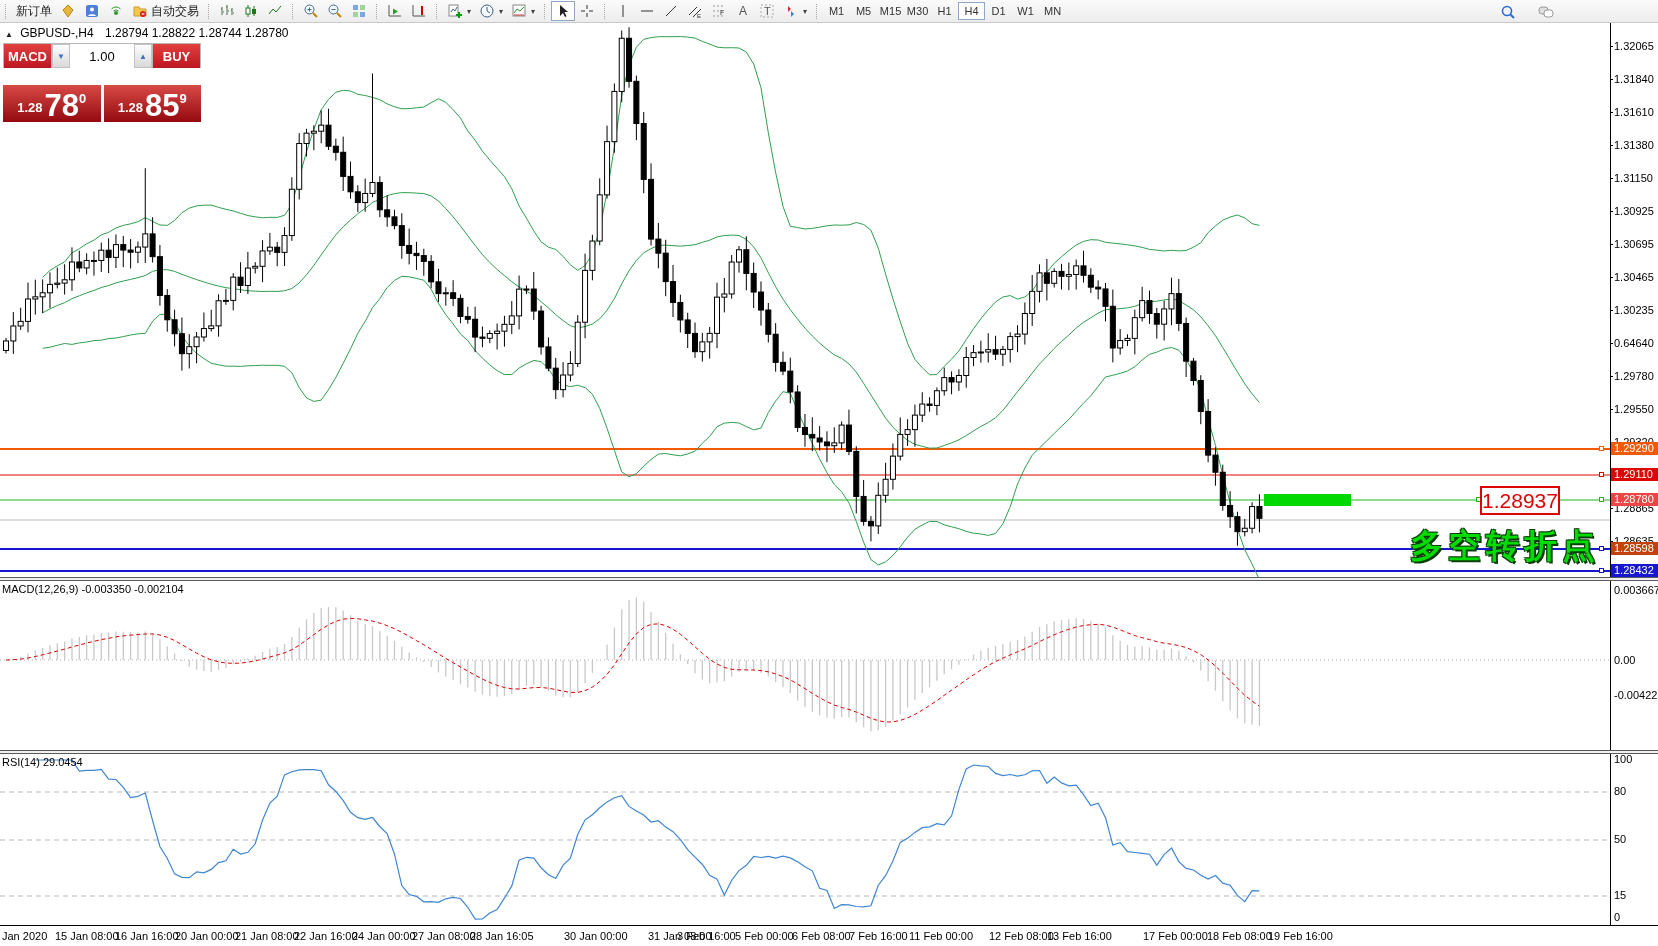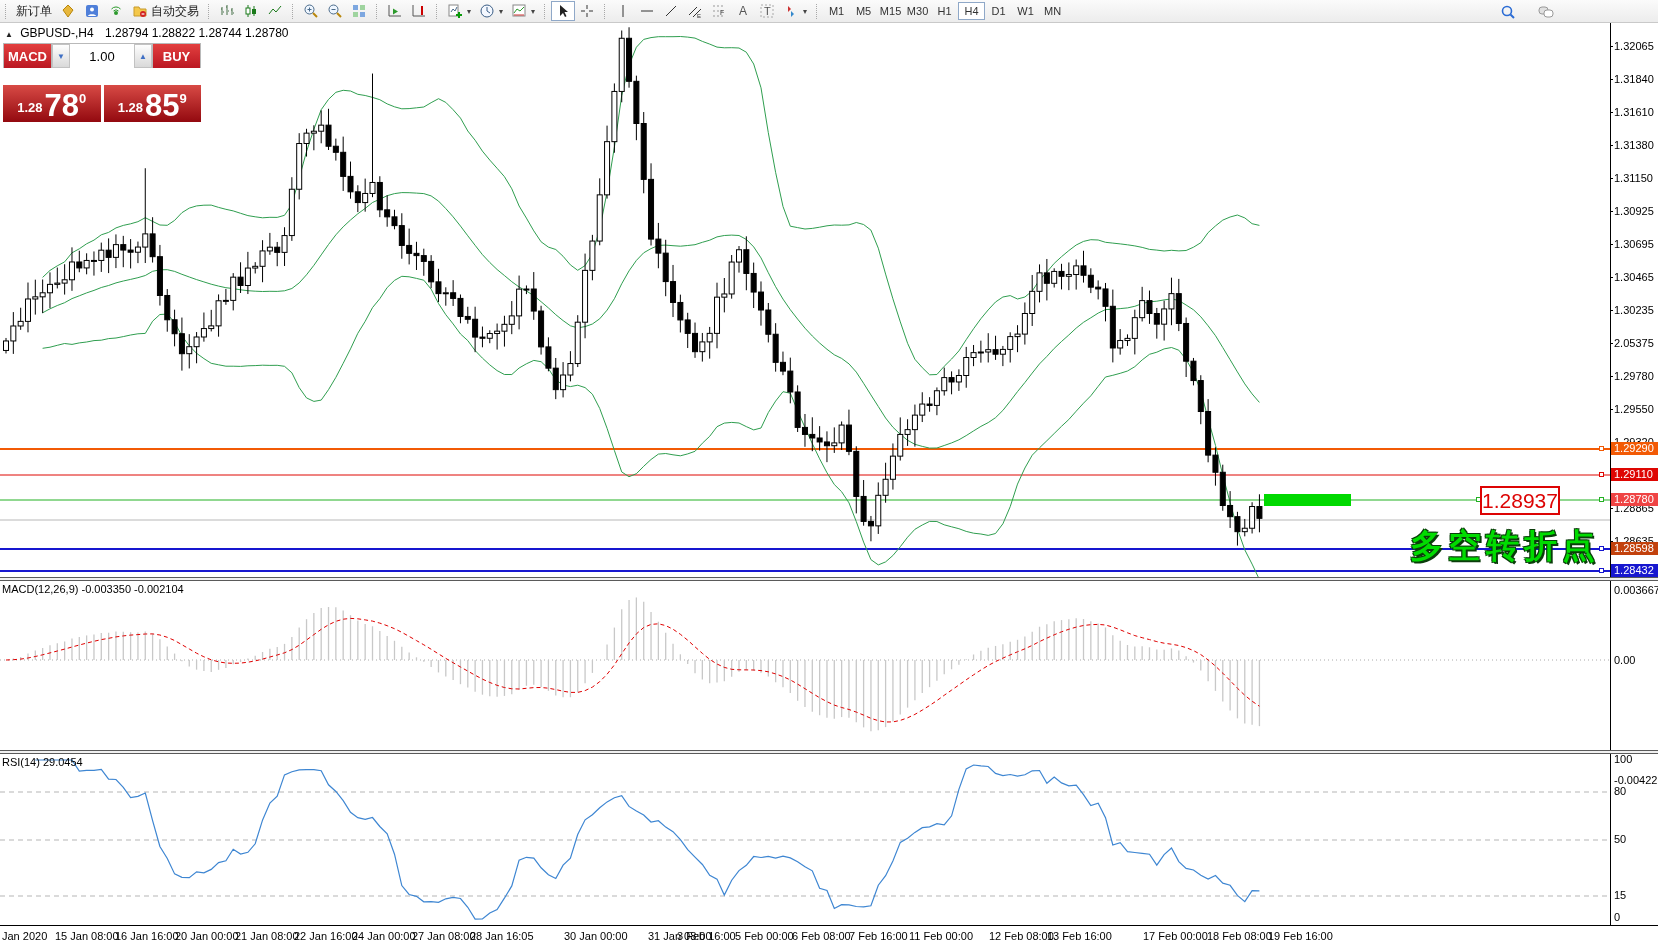--- a/index.html
+++ b/index.html
@@ -887,21 +887,21 @@
 <div id="price-ticks">
     <div class="tick" style="top: 40px;">1.32065</div>
     <div class="tick" style="top: 73px;">1.31840</div>
     <div class="tick" style="top: 106px;">1.31610</div>
     <div class="tick" style="top: 139px;">1.31380</div>
     <div class="tick" style="top: 172px;">1.31150</div>
     <div class="tick" style="top: 205px;">1.30925</div>
     <div class="tick" style="top: 238px;">1.30695</div>
     <div class="tick" style="top: 271px;">1.30465</div>
     <div class="tick" style="top: 304px;">1.30235</div>
-    <div class="tick" style="top: 337px;">2.05375</div>
+    <div class="tick" style="top: 337px;">0.64640</div>
     <div class="tick" style="top: 370px;">1.29780</div>
     <div class="tick" style="top: 403px;">1.29550</div>
     <div class="tick" style="top: 436px;">1.29320</div>
     <div class="tick" style="top: 469px;">1.29090</div>
     <div class="tick" style="top: 502px;">1.28865</div>
     <div class="tick" style="top: 535px;">1.28635</div>
     <div class="tick" style="top: 568px;">1.28405</div>
   </div>
 <div id="hline-labels">
     <div class="plabel" style="top: 442px; background: rgb(242, 90, 5);">1.29290</div>
@@ -913,21 +913,21 @@
     <div class="hline-handle" style="left: 1599px; top: 497px; border: 1px solid rgb(35, 177, 35);"></div>
     <div class="plabel" style="top: 493px; background: #ef4444;">1.28780</div>
     <div class="plabel" style="top: 542px; background: #c2410c;">1.28598</div>
     <div class="hline-handle" style="left: 1599px; top: 546px; border: 1px solid rgb(23, 23, 207);"></div>
     <div class="plabel" style="top: 564px; background: rgb(23, 23, 207);">1.28432</div>
     <div class="hline-handle" style="left: 1599px; top: 568px; border: 1px solid rgb(23, 23, 207);"></div>
   </div>
 <div id="indicator-axis">
     <div class="axis-val" style="top: 584px;">0.003667</div>
     <div class="axis-val" style="top: 654px;">0.00</div>
-    <div class="axis-val" style="top: 774px;">-0.00422</div>
+    <div class="axis-val" style="top: 689px;">-0.00422</div>
     <div class="axis-val" style="top: 753px;">100</div>
     <div class="axis-val" style="top: 785px;">80</div>
     <div class="axis-val" style="top: 833px;">50</div>
     <div class="axis-val" style="top: 889px;">15</div>
     <div class="axis-val" style="top: 911px;">0</div>
   </div>
 <div id="time-labels">
     <div class="time-label" style="left: 2px;">Jan 2020</div>
     <div class="time-label" style="left: 55px;">15 Jan 08:00</div>
     <div class="time-label" style="left: 115px;">16 Jan 16:00</div>

